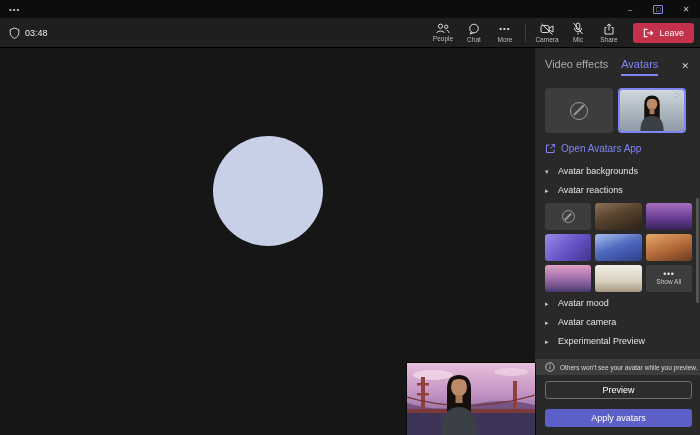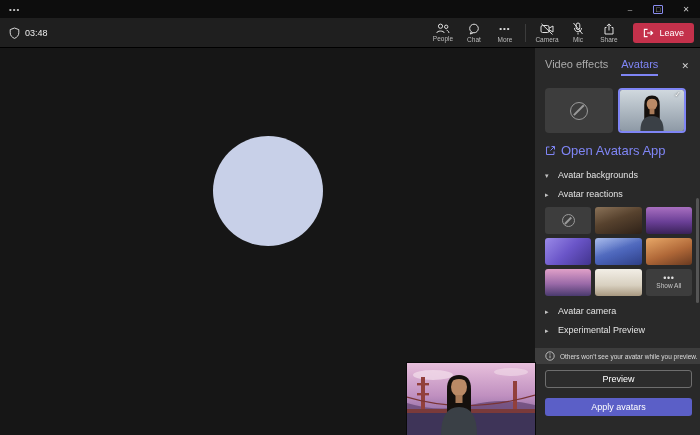--- a/index.html
+++ b/index.html
@@ -73,21 +73,21 @@
   .sec.push-down { margin-top: auto; }
 
   .thumb-row { display: flex; gap: 5px; margin: 3px 0 7px; }
   .thumb {
     width: 68px; height: 45px; border-radius: 4px; background: #3d3d3d;
     display: flex; align-items: center; justify-content: center; position: relative; overflow: hidden;
   }
   .thumb.selected { border: 2px solid var(--accent, #7f85f5); }
   .check { position: absolute; top: 0; right: 3px; color: #fff; font-size: 8px; text-shadow: 0 0 2px rgba(0,0,0,.8); }
 
-  .open-link { display: flex; align-items: center; gap: 5px; color: var(--accent, #7f85f5); font-size: 13px; margin: 3px 0 8px; }
+  .open-link { display: flex; align-items: center; gap: 5px; color: var(--accent, #7f85f5); font-size: 10px; margin: 3px 0 8px; }
 
   .bg-grid { display: grid; grid-template-columns: repeat(3, 1fr); gap: 4px; margin: 3px 0 6px; }
   .bg-tile {
     height: 27px; border-radius: 3px; background: #3d3d3d; overflow: hidden;
     display: flex; align-items: center; justify-content: center; flex-direction: column;
   }
   .dots3 { color: #e0e0e0; font-size: 9px; line-height: 7px; letter-spacing: 0.5px; }
   .sa-label { font-size: 6.5px; color: #c6c6c6; line-height: 8px; }
 
   .no-symbol {
@@ -287,20 +287,24 @@
         <div class="bg-tile" style="background: linear-gradient(160deg, rgba(255, 255, 255, 0.35), rgba(255, 255, 255, 0) 45%), linear-gradient(160deg, rgb(122, 150, 224) 0%, rgb(74, 99, 184) 55%, rgb(46, 63, 134) 100%);"></div>
         <div class="bg-tile" style="background: linear-gradient(160deg, rgb(232, 168, 104) 0%, rgb(176, 104, 56) 55%, rgb(106, 58, 32) 100%);"></div>
         <div class="bg-tile" style="background: linear-gradient(rgb(224, 160, 200) 0%, rgb(154, 106, 168) 55%, rgb(74, 58, 110) 100%);"></div>
         <div class="bg-tile" style="background: linear-gradient(rgb(242, 238, 230) 0%, rgb(216, 208, 192) 60%, rgb(168, 152, 128) 100%);"></div>
         <div class="bg-tile">
           <span class="dots3">•••</span>
           <span class="sa-label">Show All</span>
         </div>
       </div>
 
+    <div class="sec push-down">
+      <span class="chev">▸</span>
+      <span>Avatar mood</span>
+    </div>
 
     <div class="sec">
       <span class="chev">▸</span>
       <span>Avatar camera</span>
     </div>
 
     <div class="sec">
       <span class="chev">▸</span>
       <span>Experimental Preview</span>
     </div>

